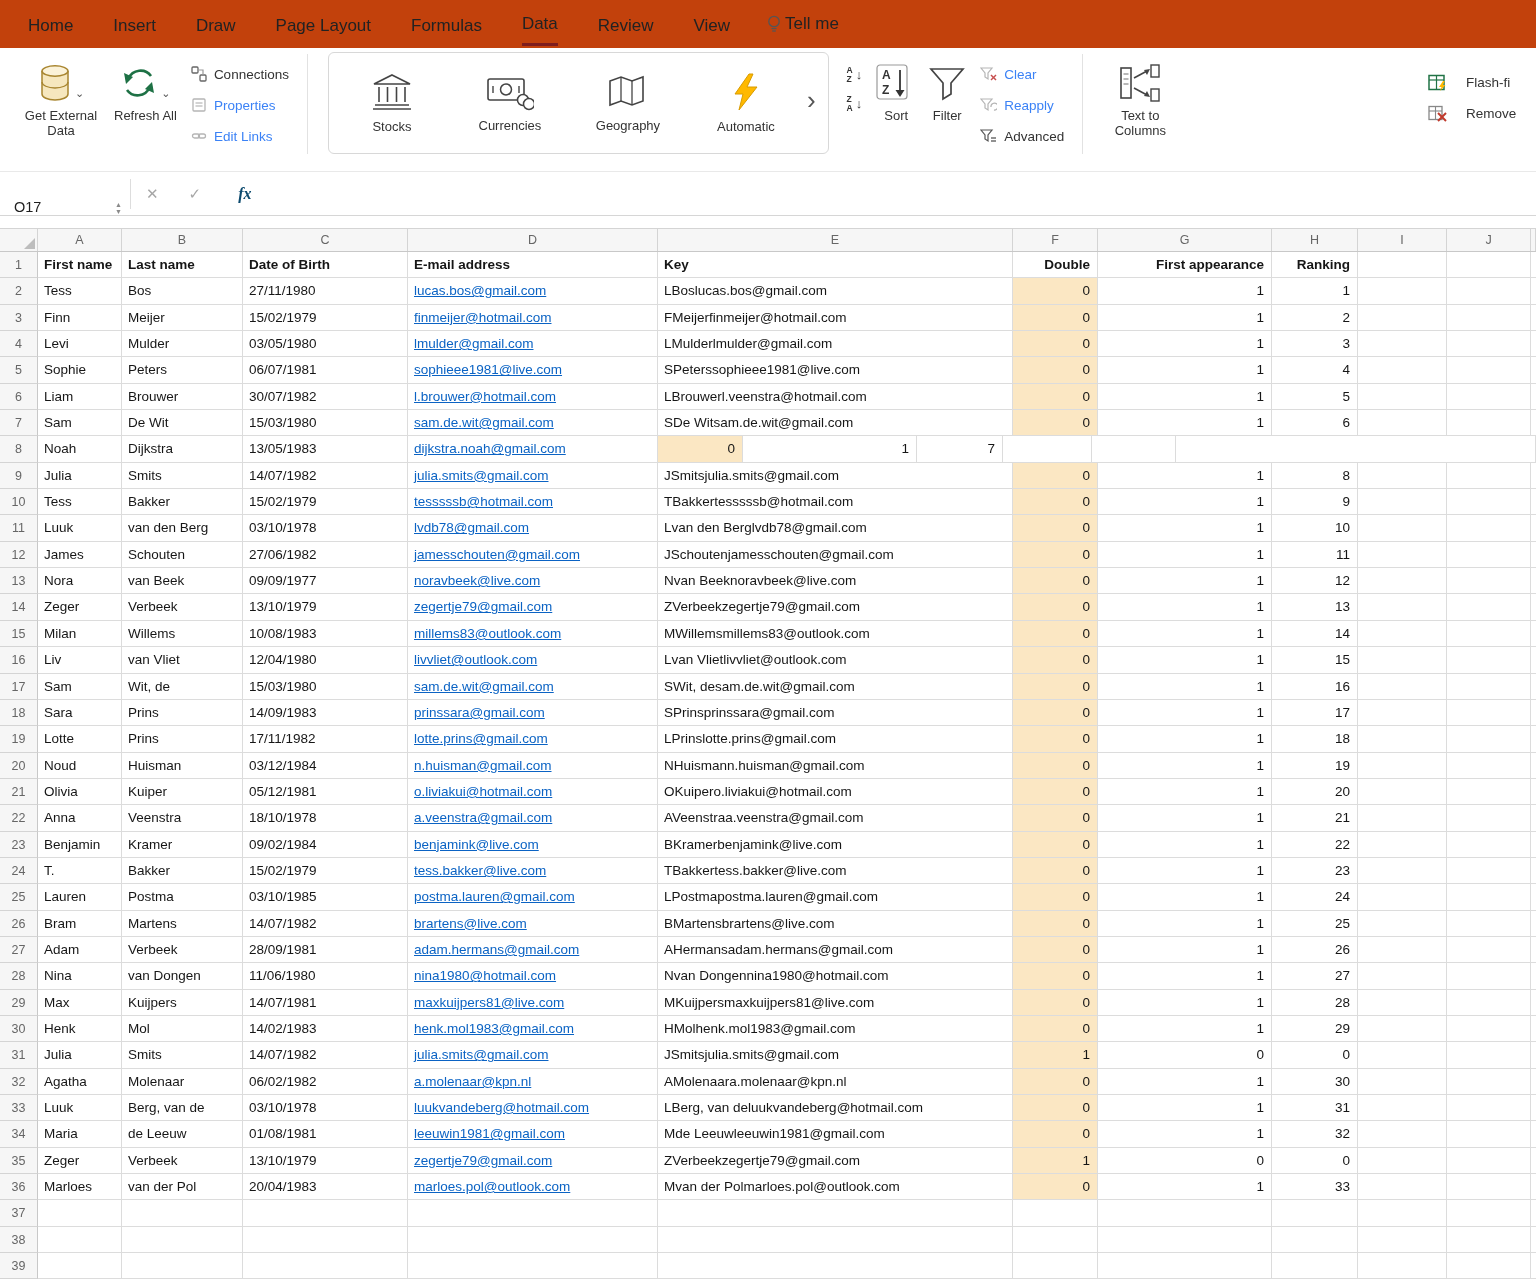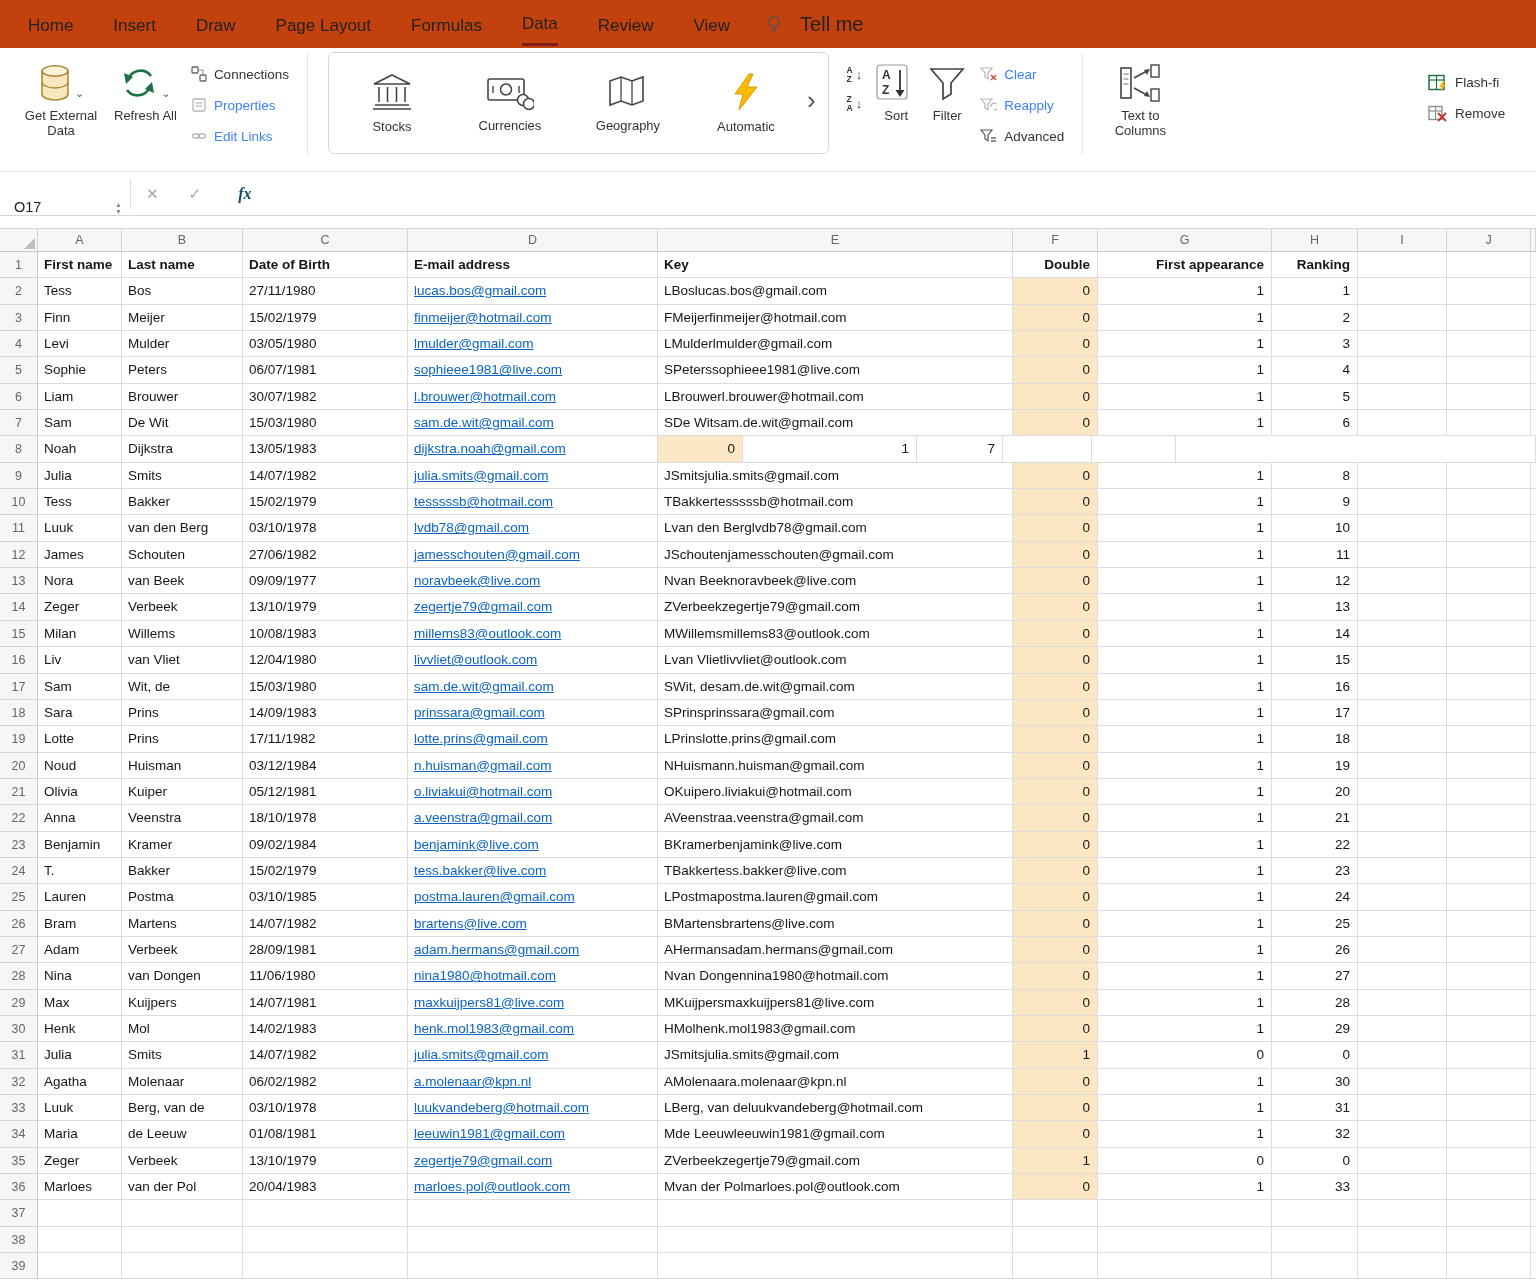--- a/index.html
+++ b/index.html
@@ -5,21 +5,21 @@
   *{margin:0;padding:0;box-sizing:border-box}
   html,body{width:1536px;height:1280px;overflow:hidden;background:#fff;
     font-family:"Liberation Sans",sans-serif;color:#1f1f1f}
 
   
   .menubar{display:flex;align-items:center;height:48px;padding-left:8px;background:#c2410c}
   .tabsflow{display:flex;align-items:center;height:100%}
   .menu-tab{padding:0 20px;font-size:17px;color:#222;height:100%;display:flex;align-items:center;cursor:default}
   .menu-tab span{padding:12px 0 9px}
   .menu-tab.active span{font-weight:400;border-bottom:3px solid #7f1d1d}
-  .tellme{display:flex;align-items:center;gap:18px;font-size:20px;color:#222;padding:0 16px}
+  .tellme{display:flex;align-items:center;gap:3px;font-size:17px;color:#222;padding:0 16px}
 
   
   .ribbon{display:flex;align-items:flex-start;height:124px;padding-left:14px;border-bottom:1px solid #e9e9e9;background:#fff}
   .bigbtn{display:flex;flex-direction:column;align-items:center;padding-top:10px;margin:0 6px;cursor:default}
   .bigbtn .ic{height:50px;display:flex;align-items:center;justify-content:center;gap:3px}
   .bigbtn .lbl{font-size:13px;line-height:15px;text-align:center;color:#333}
   .bigbtn.narrow .lbl{max-width:82px}
   .chev{font-size:11px;color:#555;align-self:flex-end;padding-bottom:8px}
   .stack{display:flex;flex-direction:column;gap:7px;padding-top:14px;margin:0 4px}
   .smallbtn{display:flex;align-items:center;gap:7px;height:24px;font-size:13.5px;color:#333;padding:0 4px}
@@ -27,21 +27,21 @@
   .vsep{width:1px;background:#e2e2e2;height:100px;margin:6px 10px 0}
   .databox{border:1px solid #d8d8d8;border-radius:6px;height:102px;display:flex;align-items:center;padding:0 4px;margin:4px 10px 0}
   .dtitem{width:118px;display:flex;flex-direction:column;align-items:center;gap:7px;cursor:default}
   .dtitem .lbl{font-size:13px;color:#333}
   .dt-more{font-size:26px;color:#555;padding:0 8px 6px 2px;line-height:20px}
   .sortstack{display:flex;flex-direction:column;gap:12px;padding-top:18px;margin:0 8px}
   .azmini{display:flex;align-items:center;gap:3px}
   .azmini .letters{display:flex;flex-direction:column;font-size:8.5px;line-height:8.5px;font-weight:700;color:#333}
   .azmini .arr{font-size:13px;color:#333}
   .rightstack{margin-left:auto;display:flex;flex-direction:column;gap:14px;padding-top:26px;min-width:108px}
-  .rrow{display:flex;align-items:center;gap:8px;font-size:13.5px;color:#333;white-space:nowrap}
+  .rrow{display:flex;align-items:center;gap:19px;font-size:13.5px;color:#333;white-space:nowrap}
 
   
   .formulabar{height:44px;display:flex;align-items:center;border-bottom:1px solid #d6d6d6;background:#fff}
   .namebox{width:130px;height:100%;display:flex;align-items:flex-end;justify-content:space-between;
     padding-left:14px;font-size:14.5px;color:#1f1f1f}
   .stepper{display:flex;flex-direction:column;line-height:7px;padding-right:8px;color:#8a8a8a;font-size:7px;cursor:default}
   .vsep2{width:1px;height:30px;background:#ddd}
   .fb-ico{margin:0 15px;color:#a6a6a6;font-size:15px;cursor:default}
   .fb-fx{font-family:"Liberation Serif",serif;font-style:italic;font-weight:700;font-size:16px;color:#0c4a6e;margin:0 22px}
   .fb-input{flex:1;height:100%}
@@ -417,21 +417,21 @@
           <div class="cell w8"></div>
           <div class="cell w9"></div>
           <div class="cell wfill"></div>
         </div>
         <div class="row">
           <div class="rownum">6</div>
           <div class="cell w0">Liam</div>
           <div class="cell w1">Brouwer</div>
           <div class="cell w2">30/07/1982</div>
           <div class="cell w3"><a href="#">l.brouwer@hotmail.com</a></div>
-          <div class="cell w4">LBrouwerl.brouwer@hotmail.com</div>
+          <div class="cell w4">LBrouwerl.veenstra@hotmail.com</div>
           <div class="cell w5 num hl">0</div>
           <div class="cell w6 num">1</div>
           <div class="cell w7 num">5</div>
           <div class="cell w8"></div>
           <div class="cell w9"></div>
           <div class="cell wfill"></div>
         </div>
         <div class="row">
           <div class="rownum">7</div>
           <div class="cell w0">Sam</div>

